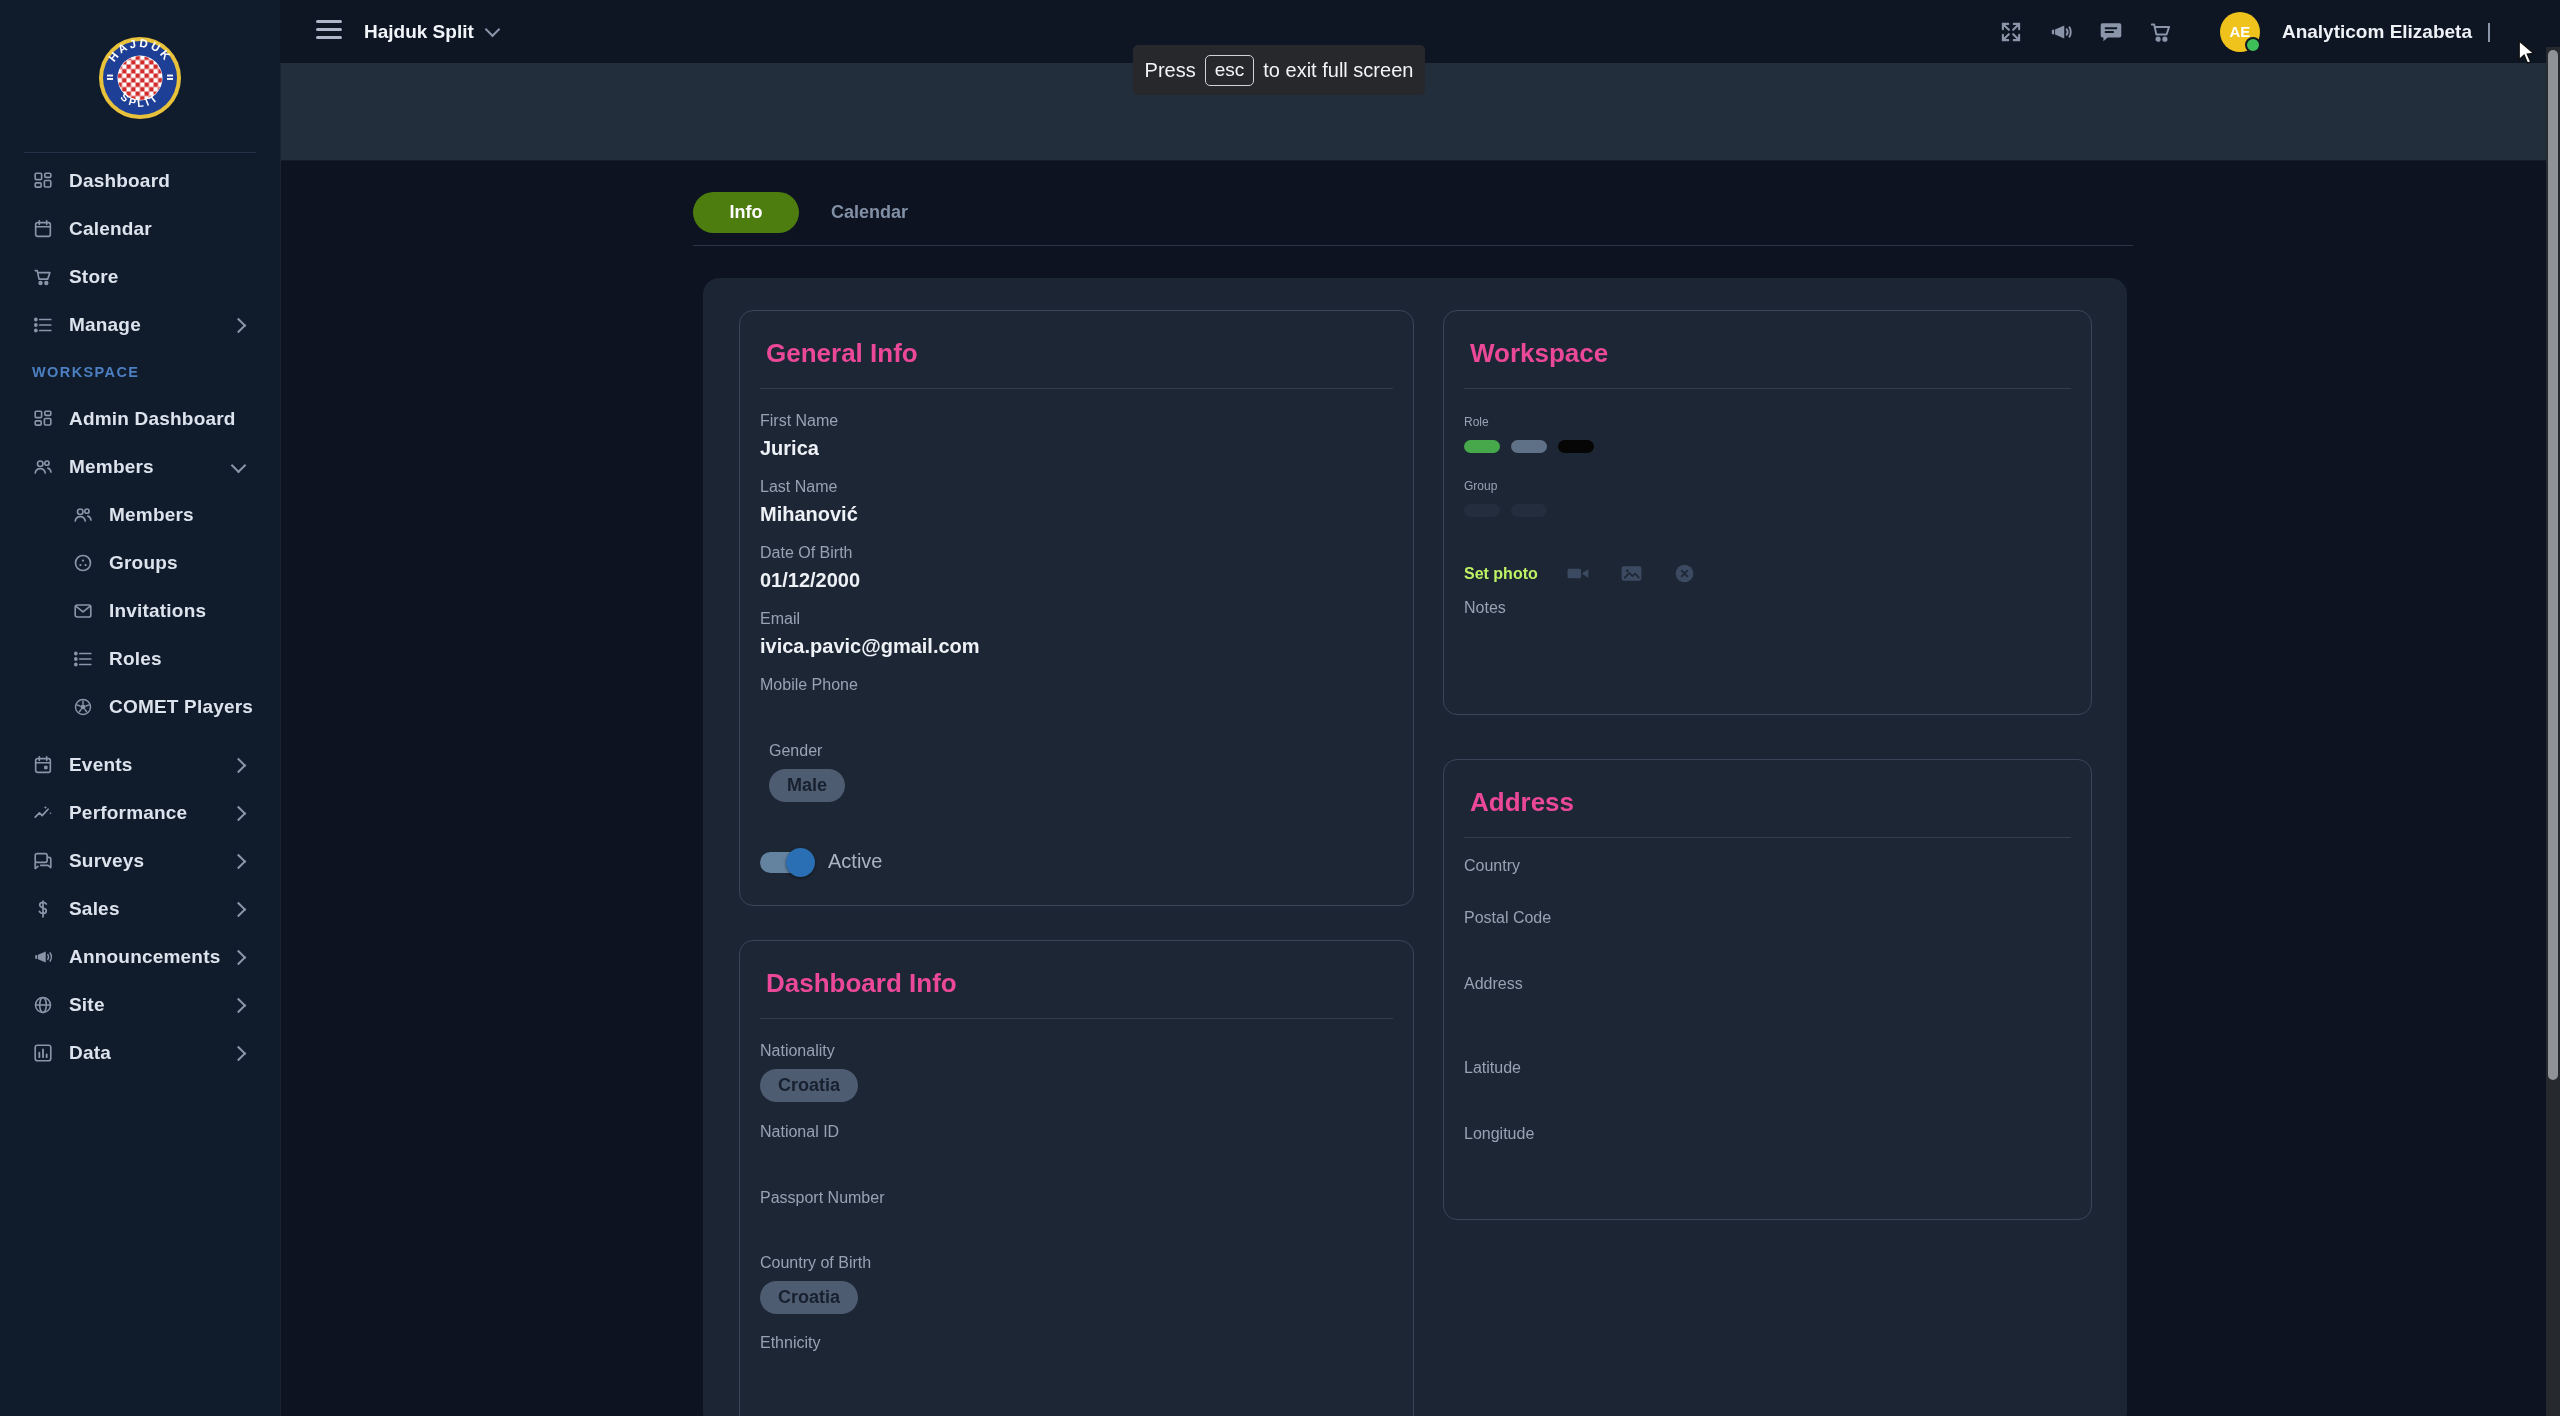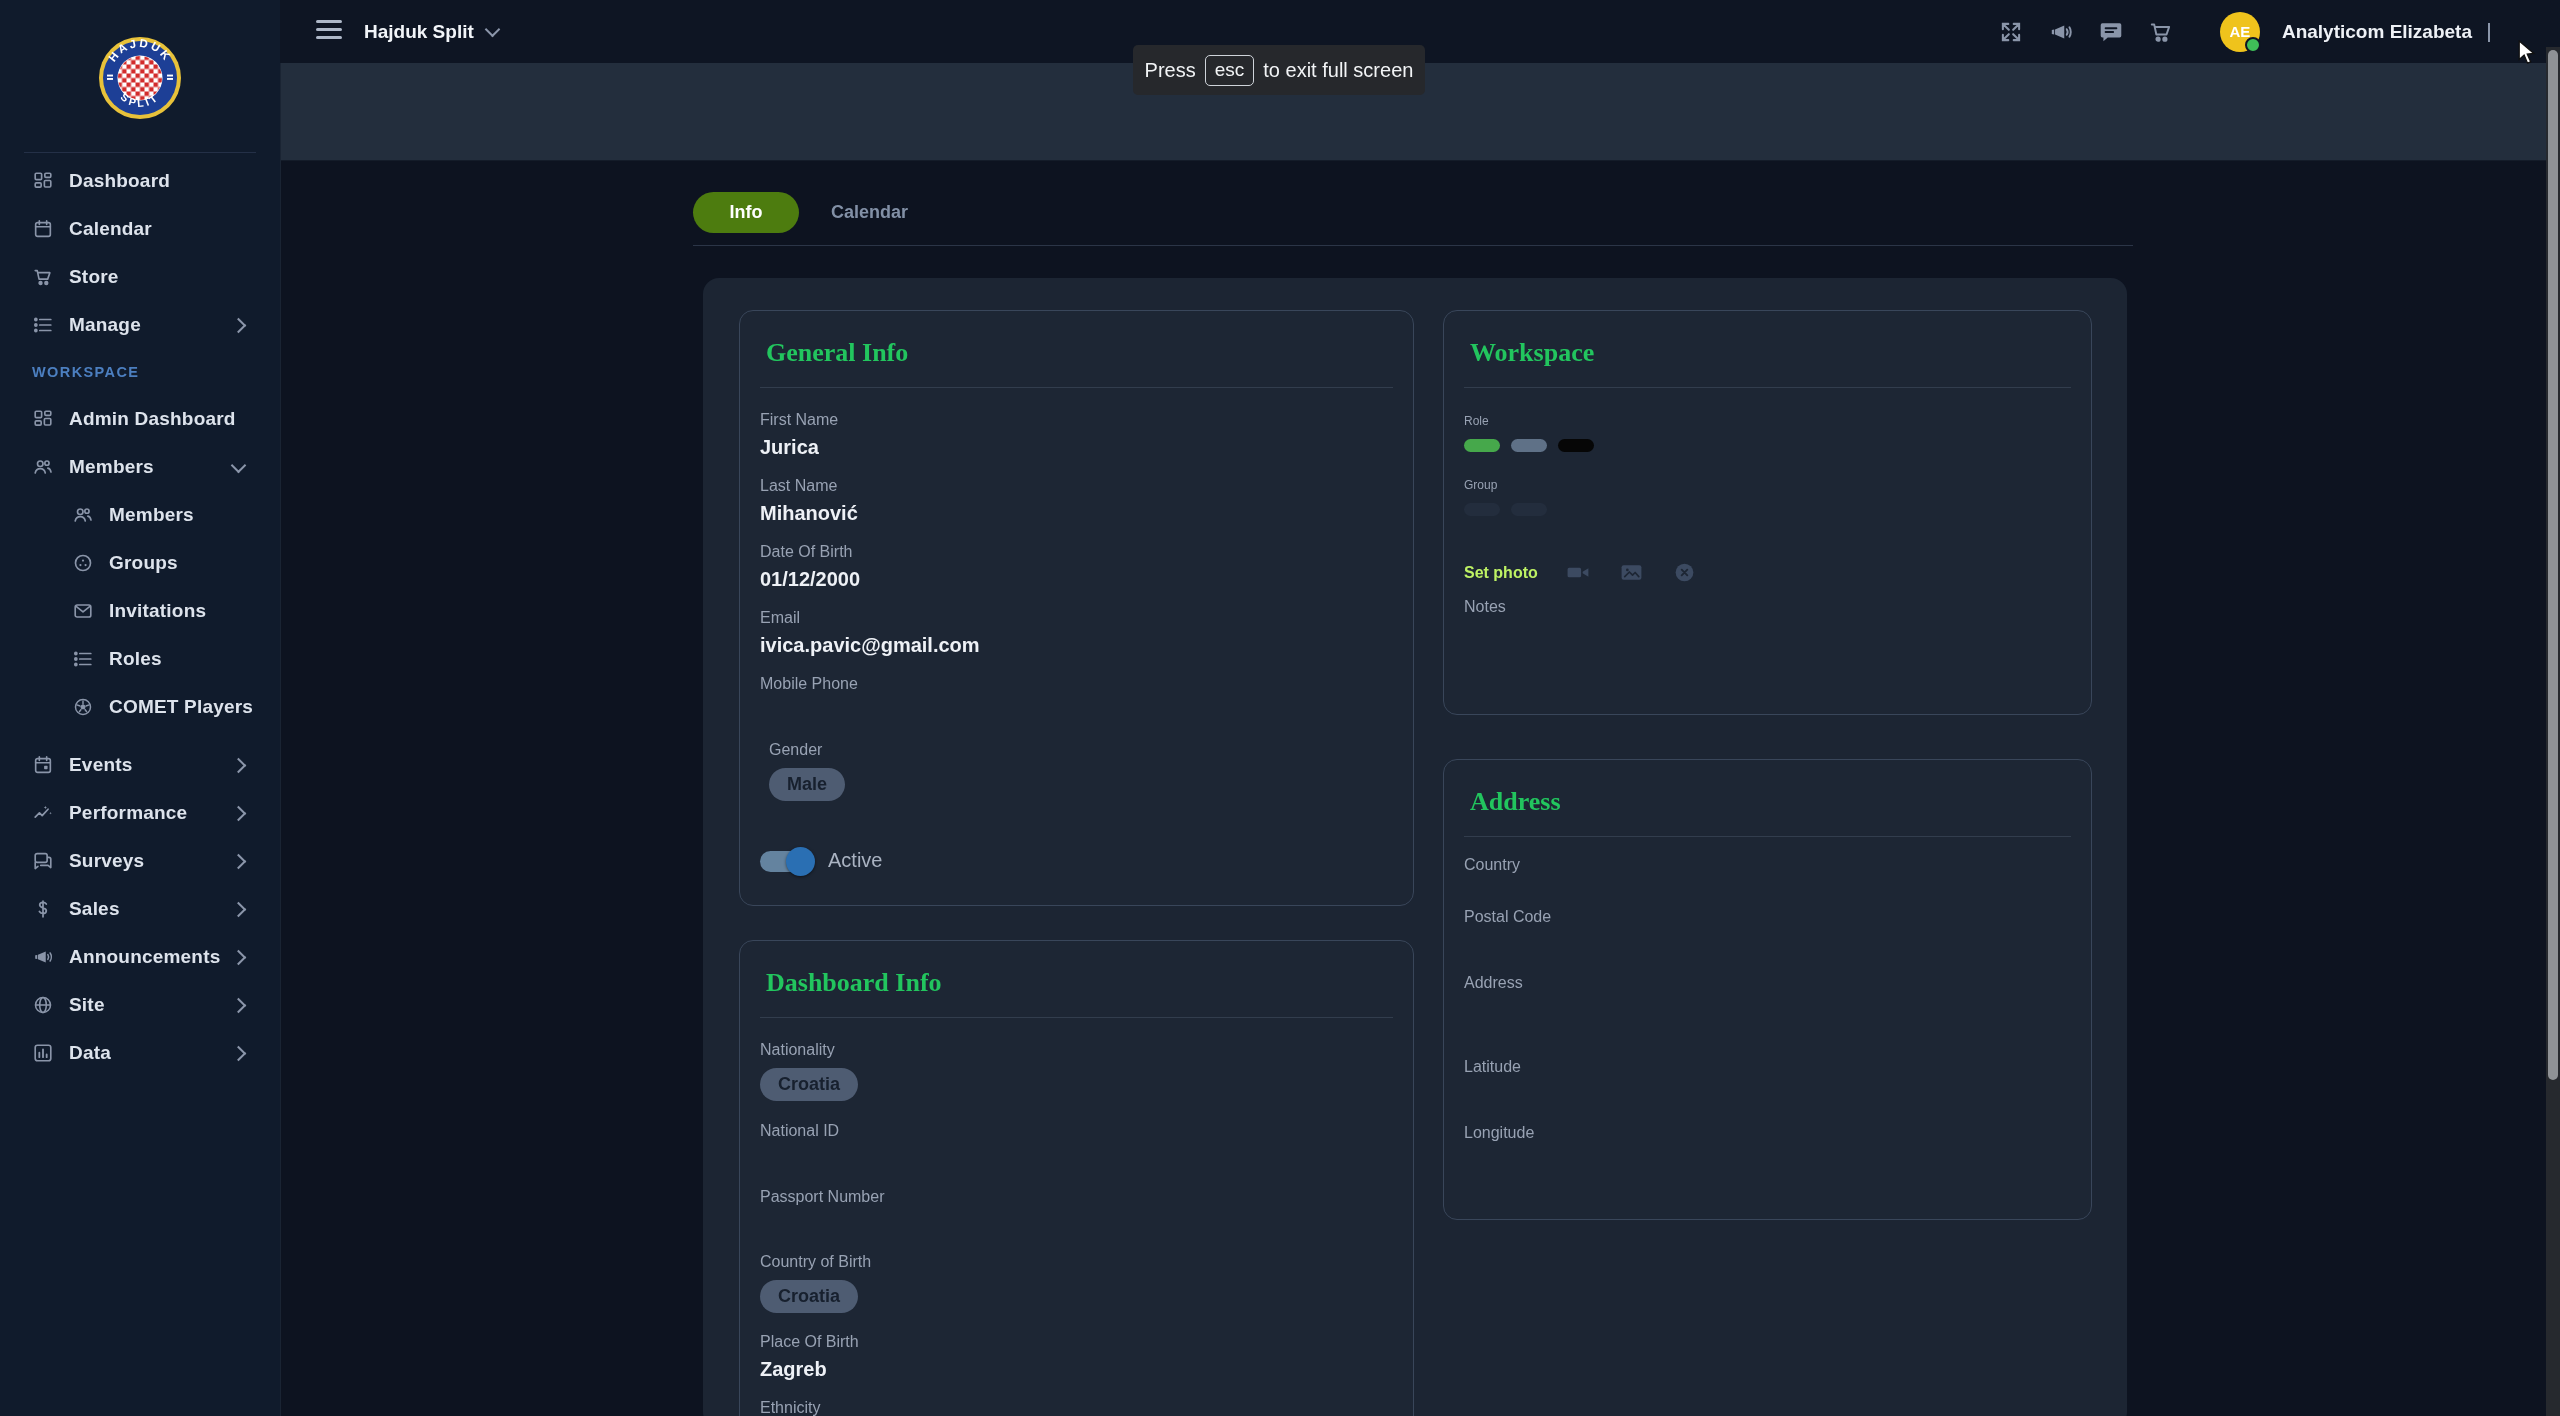--- a/index.html
+++ b/index.html
@@ -49,21 +49,21 @@
 
   
   .tabs{position:absolute;left:693px;top:192px;display:flex;gap:12px;z-index:3;}
   .tab{height:41px;min-width:66px;padding:0 20px;border-radius:21px;display:flex;align-items:center;justify-content:center;font-size:18px;font-weight:600;color:#8290a6;cursor:pointer;}
   .tab.active{background:#4d7c0f;color:#fff;}
   .tabs-divider{position:absolute;left:693px;top:245px;width:1440px;height:1px;background:#2b3547;}
 
   
   .container{position:absolute;left:703px;top:278px;width:1424px;height:1150px;background:#1c2533;border-radius:16px;}
   .card{position:absolute;background:#1d2634;border:1px solid #39465a;border-radius:14px;padding:0 20px;box-sizing:border-box;}
-  .card-title{font-size:26px;font-weight:800;color:#22c55e;margin:27px 0 0 6px;font-family:Liberation Serif, serif;}
+  .card-title{font-size:26px;font-weight:800;color:#ec4899;margin:27px 0 0 6px;}
   .card-divider{height:1px;background:#44506277;background:#445062;opacity:.55;margin-top:19px;}
   .fields{margin-top:22px;}
   .field{box-sizing:border-box;}
   .f-label{font-size:16px;color:#98a2b3;line-height:19px;}
   .f-value{font-size:20px;font-weight:600;color:#eef1f6;margin-top:5px;line-height:26px;}
   .chip{display:inline-block;background:#4e5c72;color:#17202e;font-size:18px;font-weight:700;border-radius:17px;padding:6px 18px 7px;margin-top:9px;line-height:20px;}
   .chip-green{background:#46a84b;color:#fff;}
   .chip-slateblue{background:#5f7187;color:#fff;}
   .chip-black{background:#060606;color:#fff;}
   .chip-muted{background:#232d3d;color:#566177;}
@@ -485,25 +485,20 @@
         </div>
         <div class="field" style="height: 65px;">
           <div class="f-label">Passport Number</div>
 
         </div>
         <div class="field" style="height: 80px;">
           <div class="f-label">Country of Birth</div>
           
           <span class="chip">Croatia</span>
         </div>
-        <div class="field" style="height: 66px;">
-          <div class="f-label">Place Of Birth</div>
-          <div class="f-value">Zagreb</div>
-
-        </div>
         <div class="field" style="height: 60px;">
           <div class="f-label">Ethnicity</div>
 
         </div>
     </div>
   </div>
 
   <div class="card" id="card-workspace">
     <div class="card-title">Workspace</div>
     <div class="card-divider"></div>

